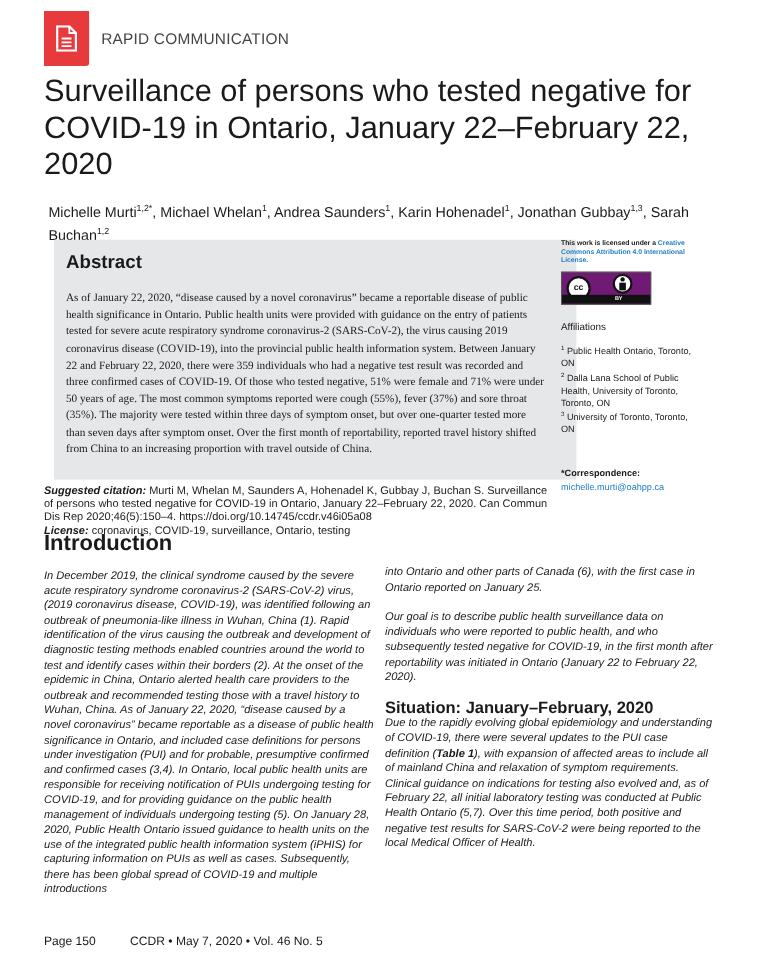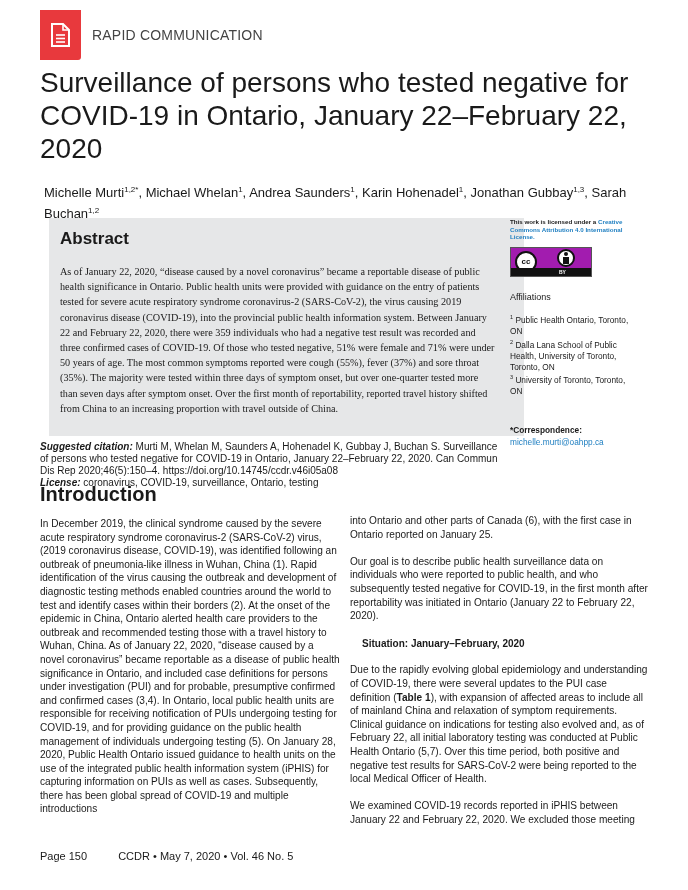--- a/index.html
+++ b/index.html
@@ -18,21 +18,21 @@
   .abstract { position: absolute; left: 32px; top: 218px; width: 453px; height: 196px;
               background: #e6e7e8; padding: 11px; margin-left: 17px; }
   .abstract h2 { position: absolute; left: 11px; top: 11px; margin: 0; font-size: 17px;
                  font-weight: bold; color: #1a1a1a; }
   .abstract p { position: absolute; left: 11px; top: 46px; width: 436px; margin: 0;
                 font-size: 10.2px; line-height: 15.2px; color: #1a1a1a; font-family: Liberation Serif, serif; }
   .license { position: absolute; left: 510px; top: 218px; width: 130px; font-size: 6.2px;
              line-height: 7.5px; font-weight: bold; color: #1a1a1a; }
   .license a { color: #1f7fc1; text-decoration: none; }
   .cc-badge { position: absolute; left: 510px; top: 247px; width: 80px; height: 28px;
-              background: #a21caf; border: 1px solid #555; }
+              background: #701a75; border: 1px solid #555; }
   .cc-badge .bar { position: absolute; left: 0; bottom: 0; width: 100%; height: 8px; background: #111; }
   .cc-badge .by { position: absolute; left: 48px; bottom: 0px; font-size: 5px; color: #fff;
                   font-weight: bold; line-height: 8px; }
   .cc-badge .cc { position: absolute; left: 4px; top: 3px; width: 18px; height: 18px;
                   border-radius: 50%; background: #fff; border: 2px solid #111; font-size: 8px;
                   font-weight: bold; text-align: center; line-height: 18px; color: #111; }
   .cc-badge .person { position: absolute; left: 46px; top: 1px; width: 14px; height: 14px;
                       border-radius: 50%; background: #fff; border: 2px solid #111; }
   .cc-badge .person::before { content: ""; position: absolute; left: 5px; top: 1px; width: 4px;
                               height: 4px; border-radius: 50%; background: #111; }
@@ -43,24 +43,24 @@
   .aff sup { font-size: 5.5px; }
   .citation { position: absolute; left: 40px; top: 441px; width: 460px; font-size: 10px;
               line-height: 12px; color: #1a1a1a; }
   .citation b { font-style: italic; }
   .corr { position: absolute; left: 510px; top: 424px; font-size: 8.3px; line-height: 12px; }
   .corr b { display: block; }
   .corr a { color: #1f7fc1; text-decoration: none; }
   .h-intro { position: absolute; left: 40px; top: 483px; margin: 0; font-size: 20px;
              font-weight: bold; color: #1a1a1a; }
   .col { position: absolute; font-size: 10.1px; line-height: 13.6px; color: #1a1a1a; }
-  .col p { margin: 0 0 13.6px 0; }
+  .col p { margin: 0 0 13.6px 0; font-style: italic; }
   .col-left { left: 40px; top: 517px; width: 300px; }
   .col-right { left: 350px; top: 514px; width: 300px; }
-  .h-sit { margin: 12px; font-size: 10px; font-weight: bold; color: #1a1a1a; line-height: 15px; }
+  .h-sit { margin: 0; font-size: 15px; font-weight: bold; color: #1a1a1a; line-height: 15px; }
   .footer { position: absolute; left: 40px; top: 850px; font-size: 11px; color: #1a1a1a; }
   .footer span { margin-right: 28px; }
 </style>
 </head>
 <body>
 
 <div class="badge">
   <svg width="21" height="24" viewBox="0 0 21 24">
     <path d="M2 1 H13 L19 7 V23 H2 Z" fill="none" stroke="#fff" stroke-width="2"></path>
     <path d="M13 1 V7 H19" fill="none" stroke="#fff" stroke-width="1.6"></path>
@@ -116,19 +116,18 @@
 
 <div class="col col-left">
   <p>In December 2019, the clinical syndrome caused by the severe acute respiratory syndrome coronavirus-2 (SARS-CoV-2) virus, (2019 coronavirus disease, COVID-19), was identified following an outbreak of pneumonia-like illness in Wuhan, China (1). Rapid identification of the virus causing the outbreak and development of diagnostic testing methods enabled countries around the world to test and identify cases within their borders (2). At the onset of the epidemic in China, Ontario alerted health care providers to the outbreak and recommended testing those with a travel history to Wuhan, China. As of January 22, 2020, “disease caused by a novel coronavirus” became reportable as a disease of public health significance in Ontario, and included case definitions for persons under investigation (PUI) and for probable, presumptive confirmed and confirmed cases (3,4). In Ontario, local public health units are responsible for receiving notification of PUIs undergoing testing for COVID-19, and for providing guidance on the public health management of individuals undergoing testing (5). On January 28, 2020, Public Health Ontario issued guidance to health units on the use of the integrated public health information system (iPHIS) for capturing information on PUIs as well as cases. Subsequently, there has been global spread of COVID-19 and multiple introductions</p>
 </div>
 
 <div class="col col-right">
   <p>into Ontario and other parts of Canada (6), with the first case in Ontario reported on January 25.</p>
   <p>Our goal is to describe public health surveillance data on individuals who were reported to public health, and who subsequently tested negative for COVID-19, in the first month after reportability was initiated in Ontario (January 22 to February 22, 2020).</p>
   <h3 class="h-sit">Situation: January–February, 2020</h3>
   <p><span>Due to the rapidly evolving global epidemiology and understanding of COVID-19, there were several updates to the PUI case definition (</span><b>Table 1</b><span>), with expansion of affected areas to include all of mainland China and relaxation of symptom requirements. Clinical guidance on indications for testing also evolved and, as of February 22, all initial laboratory testing was conducted at Public Health Ontario (5,7). Over this time period, both positive and negative test results for SARS-CoV-2 were being reported to the local Medical Officer of Health.</span></p>
-  <p>We examined COVID-19 records reported in iPHIS between January 22 and February 22, 2020. We excluded those meeting</p>
 </div>
 
 <div class="footer">
   <span>Page 150</span>
   <span>CCDR • May 7, 2020 • Vol. 46 No. 5</span>
 </div>
 
 </body></html>

